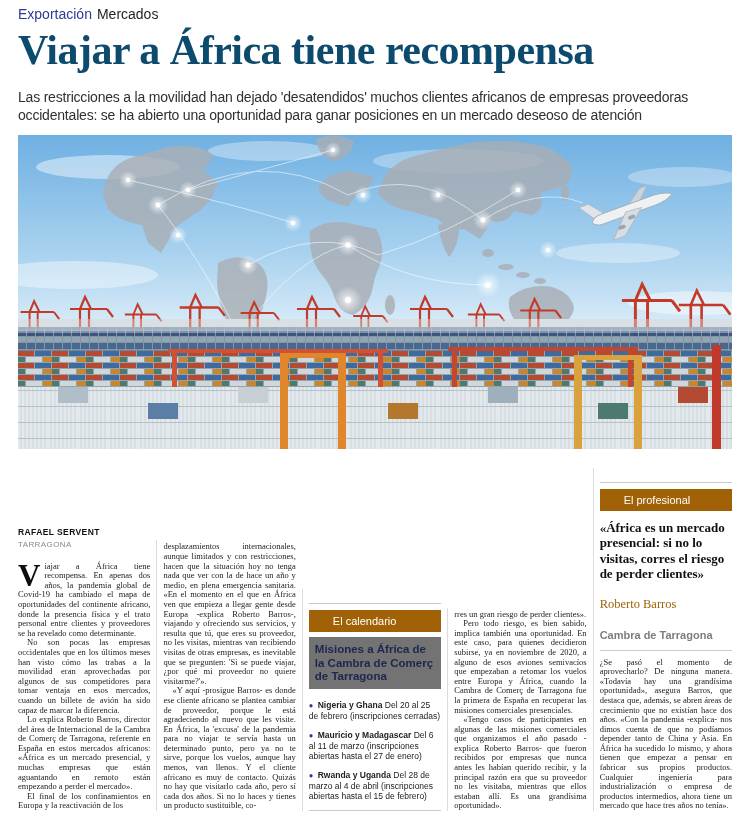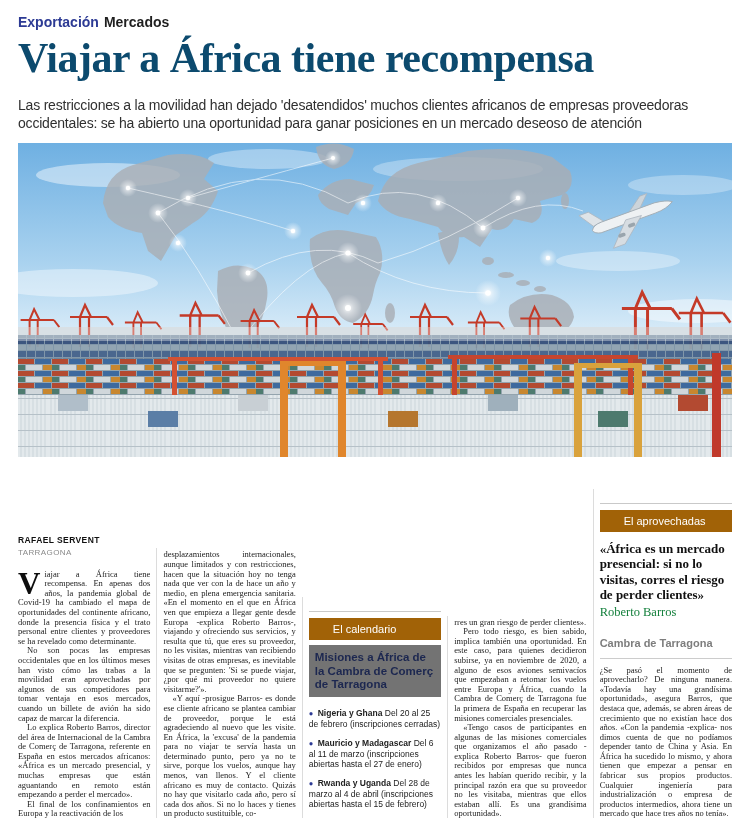--- a/index.html
+++ b/index.html
@@ -2,21 +2,21 @@
 <html><head>
 <meta charset="utf-8">
 <style>
   html,body{margin:0;padding:0;}
   body{
     width:750px;height:818px;background:#ffffff;position:relative;overflow:hidden;
     font-family:"Liberation Serif",serif;color:#1a1a1a;
   }
   .page{padding:0 18px;}
   
-  .kicker{padding-top:14px;font-family:"Liberation Sans",sans-serif;font-weight:bold;font-size:14px;}
+  .kicker{padding-top:6px;font-family:"Liberation Sans",sans-serif;font-weight:normal;font-size:14px;}
   .kicker .section{color:#2c3a94;}
   .kicker .category{color:#1f1f1f;margin-left:5px;}
   
   h1.headline{
     margin:7px 0 0;font-family:Liberation Serif, serif;font-weight:bold;
     font-size:42px;line-height:1.04;letter-spacing:-0.5px;color:#0c4a6e;
   }
   
   .standfirst{
     margin:15px 0 0;width:714px;font-family:"Liberation Sans",sans-serif;
@@ -57,21 +57,21 @@
   }
   .cal-items{margin-top:11px;}
   .cal-item{margin-bottom:9px;font-size:8.5px;line-height:1.18;color:#222;}
   .cal-item .bullet{color:#2c3a94;font-size:7.5px;margin-right:2px;}
   .cal-item .b{font-weight:bold;}
   .cal-foot-rule{border-top:1px solid #c9c9c9;margin-top:6px;}
   .quote{
     font-family:"Liberation Serif",serif;font-weight:bold;font-size:13px;
     line-height:1.17;color:#101010;margin-top:9px;text-align:left;
   }
-  .person{font-family:"Liberation Serif",serif;font-size:12.5px;color:#15803d;margin-top:3px;}
+  .person{font-family:"Liberation Serif",serif;font-size:12.5px;color:#a16207;margin-top:16px;}
   .org{font-family:"Liberation Sans",sans-serif;font-size:11px;color:#7d7d7d;margin-top:18px;font-weight:bold;}
   .prof-rule{border-top:1px solid #cccccc;margin:8px 0 7px;}
 </style>
 </head>
 <body>
 
 <div class="page">
 
   <div class="kicker">
     <span class="section">Exportación</span><span class="category">Mercados</span>
@@ -306,21 +306,21 @@
 
     <div class="col">
       <p class="pf">rres un gran riesgo de perder clientes».</p>
       <p>Pero todo riesgo, es bien sabido, implica también una oportunidad. En este caso, para quienes decidieron subirse, ya en noviembre de 2020, a alguno de esos aviones semivacíos que empezaban a retomar los vuelos entre Europa y África, cuando la Cambra de Comerç de Tarragona fue la primera de España en recuperar las misiones comerciales presenciales.</p>
       <p>«Tengo casos de participantes en algunas de las misiones comerciales que organizamos el año pasado -explica Roberto Barros- que fueron recibidos por empresas que nunca antes les habían querido recibir, y la principal razón era que su proveedor no les visitaba, mientras que ellos estaban allí. Es una grandísima oportunidad».</p>
     </div>
 
     <div class="col">
       <div class="box">
         <div class="box-rule"></div>
-        <span class="box-header">El aprovechadas</span>
+        <span class="box-header">El profesional</span>
         <div class="quote">«África es un mercado presencial: si no lo visitas, corres el riesgo de perder clientes»</div>
         <div class="person">Roberto Barros</div>
         <div class="org">Cambra de Tarragona</div>
         <div class="prof-rule"></div>
       </div>
       <p class="pf">¿Se pasó el momento de aprovecharlo? De ninguna manera. «Todavía hay una grandísima oportunidad», asegura Barros, que destaca que, además, se abren áreas de crecimiento que no existían hace dos años. «Con la pandemia -explica- nos dimos cuenta de que no podíamos depender tanto de China y Asia. En África ha sucedido lo mismo, y ahora tienen que empezar a pensar en fabricar sus propios productos. Cualquier ingeniería para industrialización o empresa de productos intermedios, ahora tiene un mercado que hace tres años no tenía».</p>
     </div>
 
   </div>
 </div>

